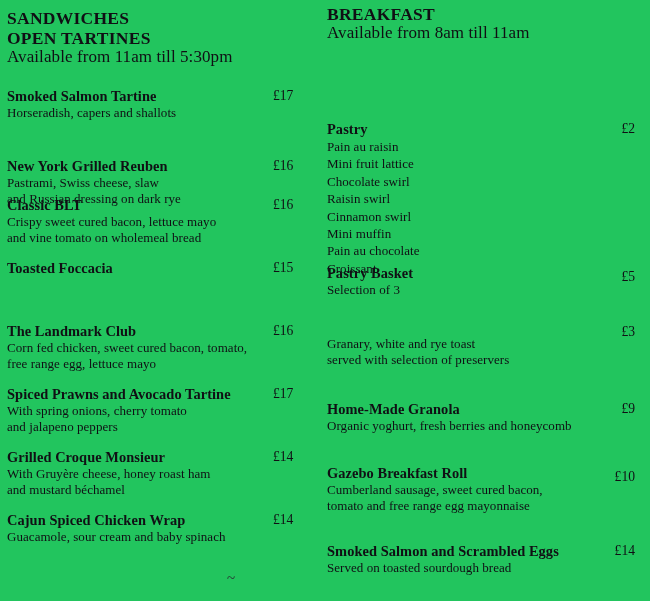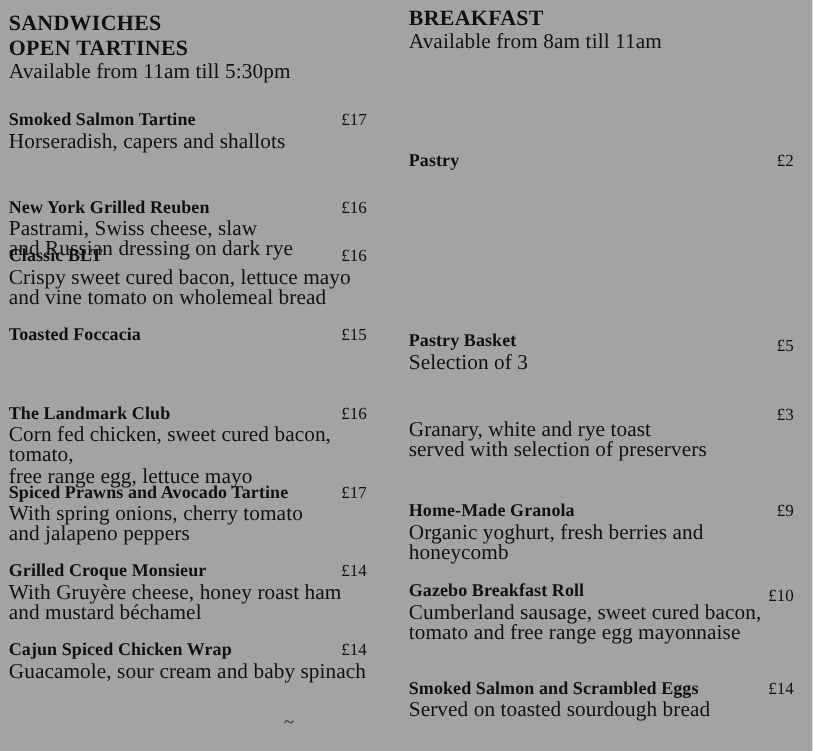--- a/index.html
+++ b/index.html
@@ -4,21 +4,21 @@
 <style>
   html, body {
     margin: 0;
     padding: 0;
     background: #ffffff;
   }
   #page {
     position: relative;
     width: 650px;
     height: 601px;
-    background: #a3a3a3;
+    background: #22c55e;
     overflow: hidden;
     font-family: "Liberation Serif", "DejaVu Serif", serif;
     color: #100f14;
     -webkit-font-smoothing: antialiased;
   }
 
   .column {
     position: absolute;
     top: 0;
   }
@@ -65,21 +65,21 @@
   .item-price {
     position: absolute;
     font-size: 13.6px;
     line-height: 17px;
     white-space: nowrap;
   }
   .col-left .item-price  { left: 266px; text-align: right; }
   .col-right .item-price { right: 8px;  text-align: right; }
 
   .item-desc {
-    font-size: 17px;
+    font-size: 13px;
     line-height: 16.3px;
     letter-spacing: 0.004em;
     white-space: pre-line;
     margin-top: 0px;
   }
   .item-list {
     font-size: 13px;
     line-height: 17.4px;
     letter-spacing: 0.004em;
     margin: 0;
@@ -190,20 +190,30 @@
     <div class="section-head" style="top:4px;">
       <div class="section-title">BREAKFAST</div>
       <div class="section-hours">Available from 8am till 11am</div>
     </div>
 
     <div class="item" style="top:82px;margin-top:38px;">
       <div class="item-head">
         <span class="item-name">Pastry</span>
         <span class="item-price">£2</span>
       </div>
+      <ul class="item-list">
+        <li>Pain au raisin</li>
+        <li>Mini fruit lattice</li>
+        <li>Chocolate swirl</li>
+        <li>Raisin swirl</li>
+        <li>Cinnamon swirl</li>
+        <li>Mini muffin</li>
+        <li>Pain au chocolate</li>
+        <li>Croissant</li>
+      </ul>
     </div>
 
     <div class="item" style="top:264px;">
       <div class="item-head">
         <span class="item-name">Pastry Basket</span>
         <span class="item-price price-drop">£5</span>
       </div>
       <div class="item-desc">Selection of 3</div>
     </div>
 

